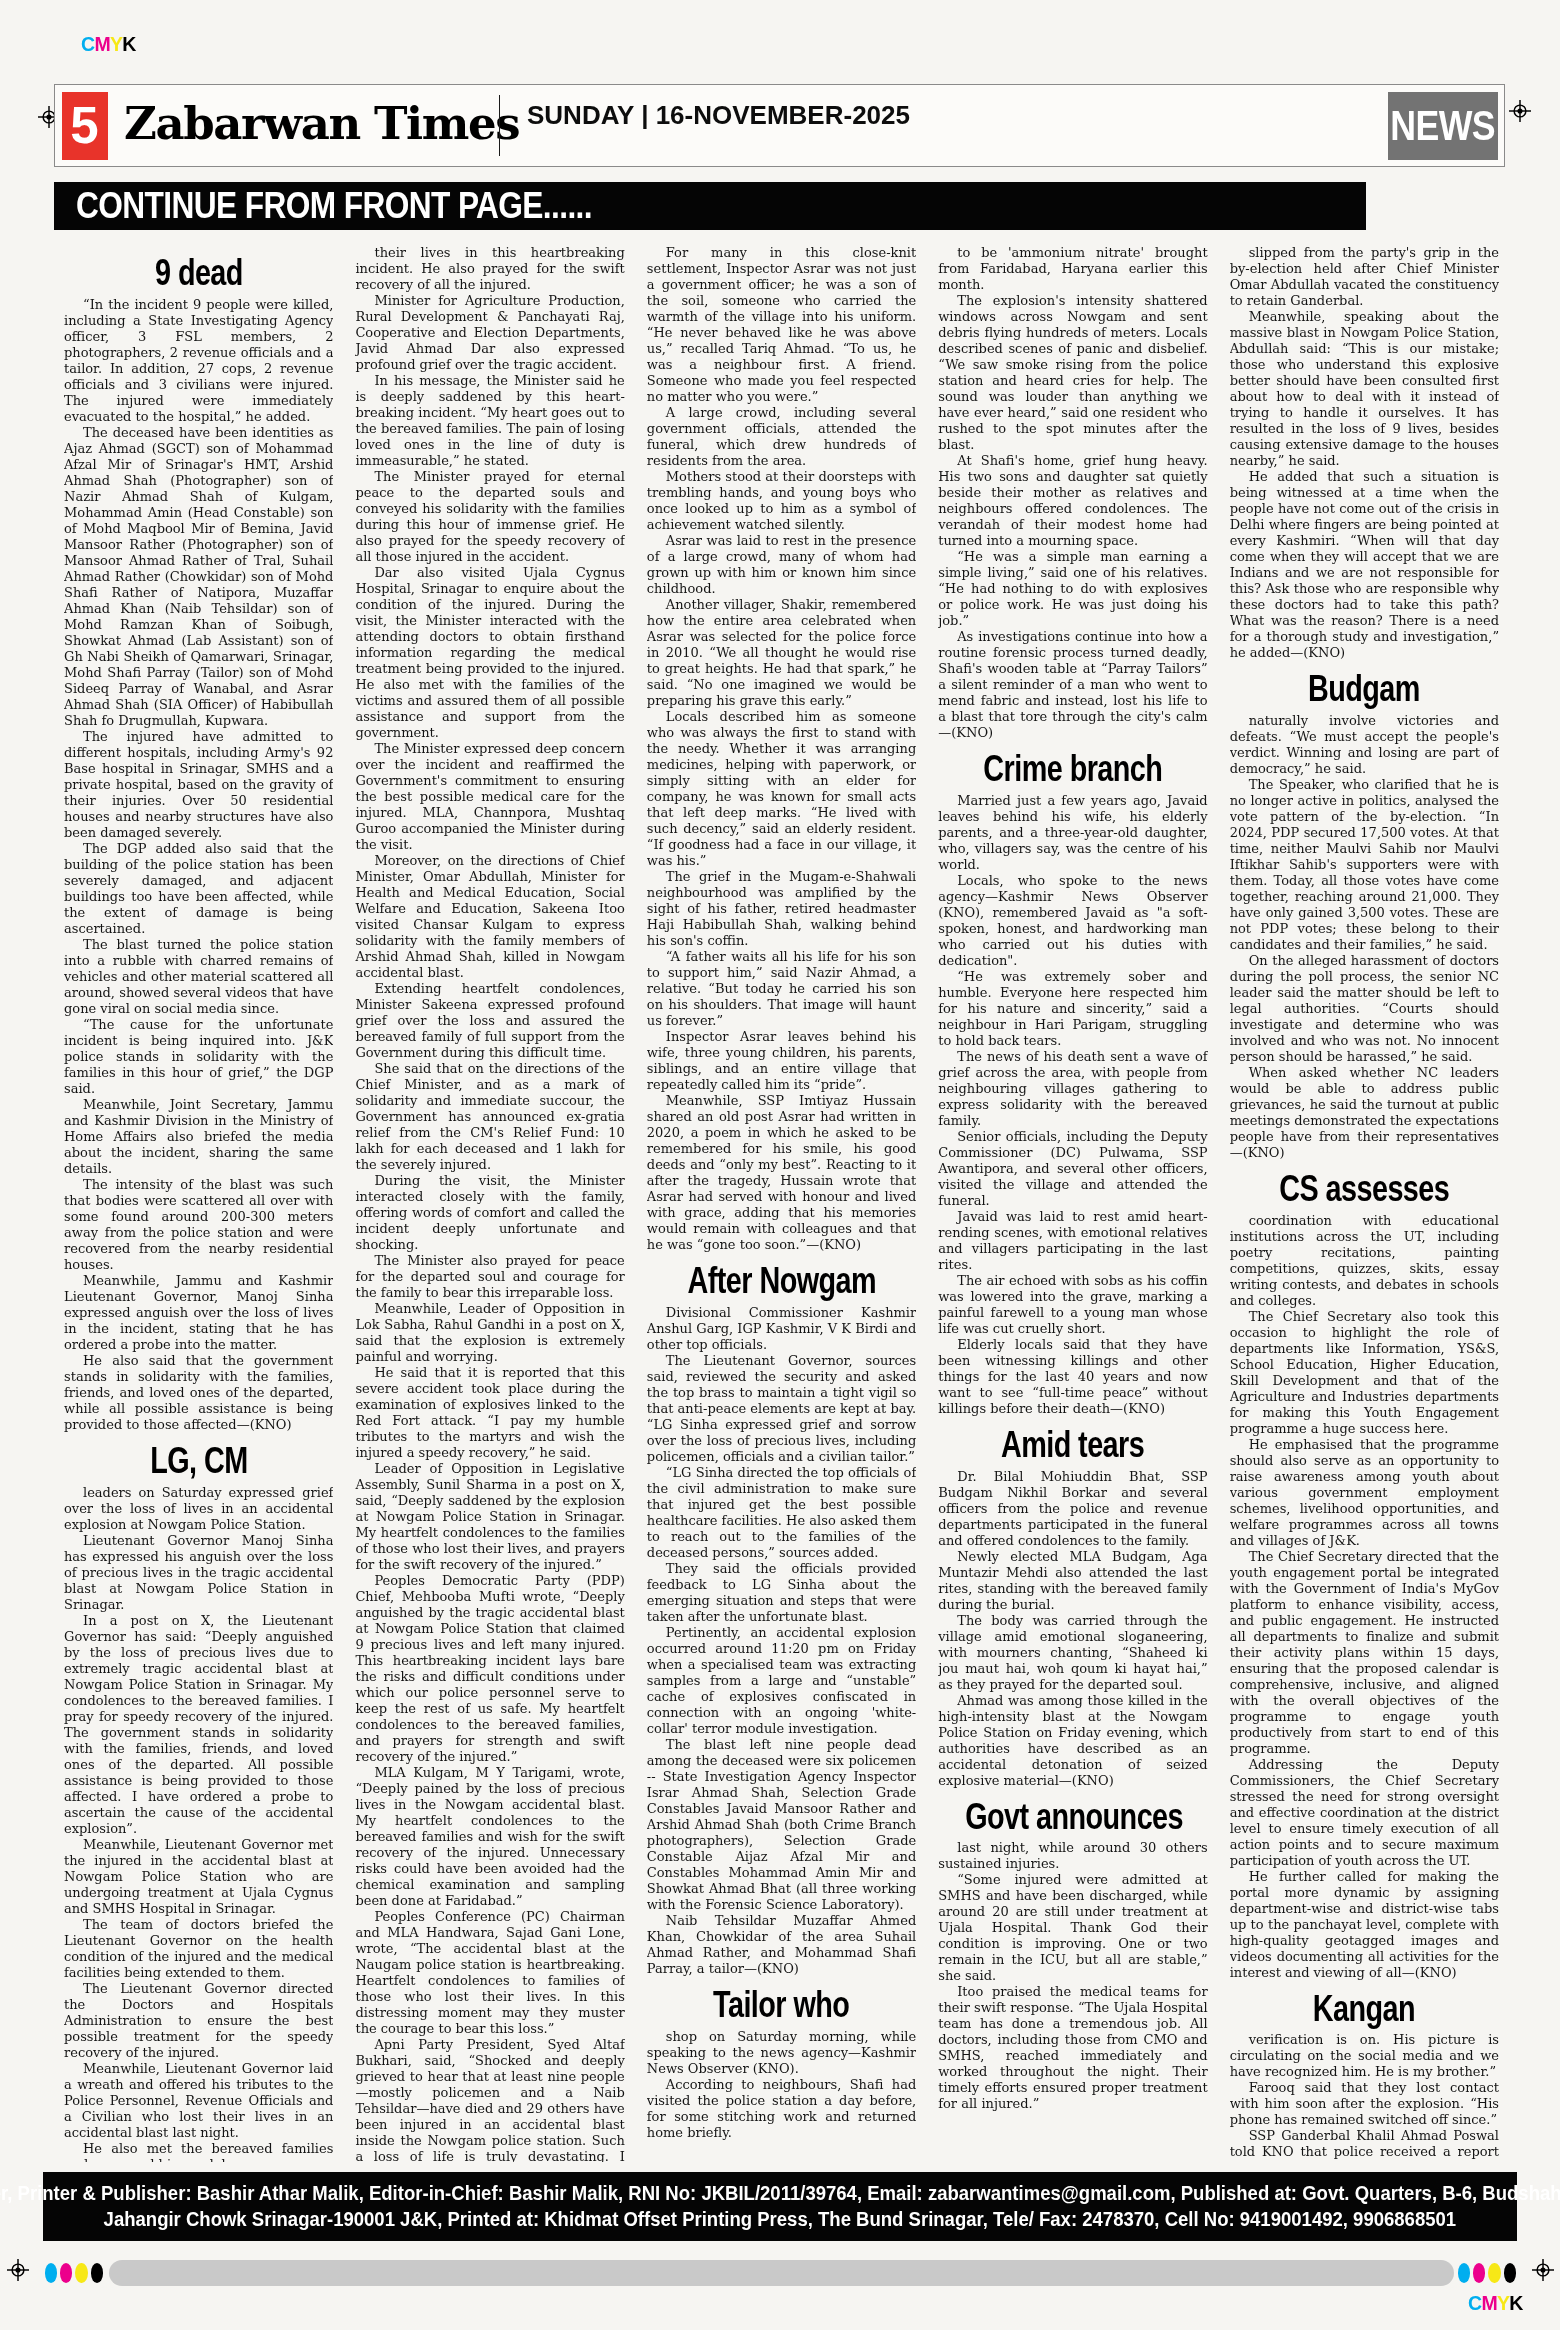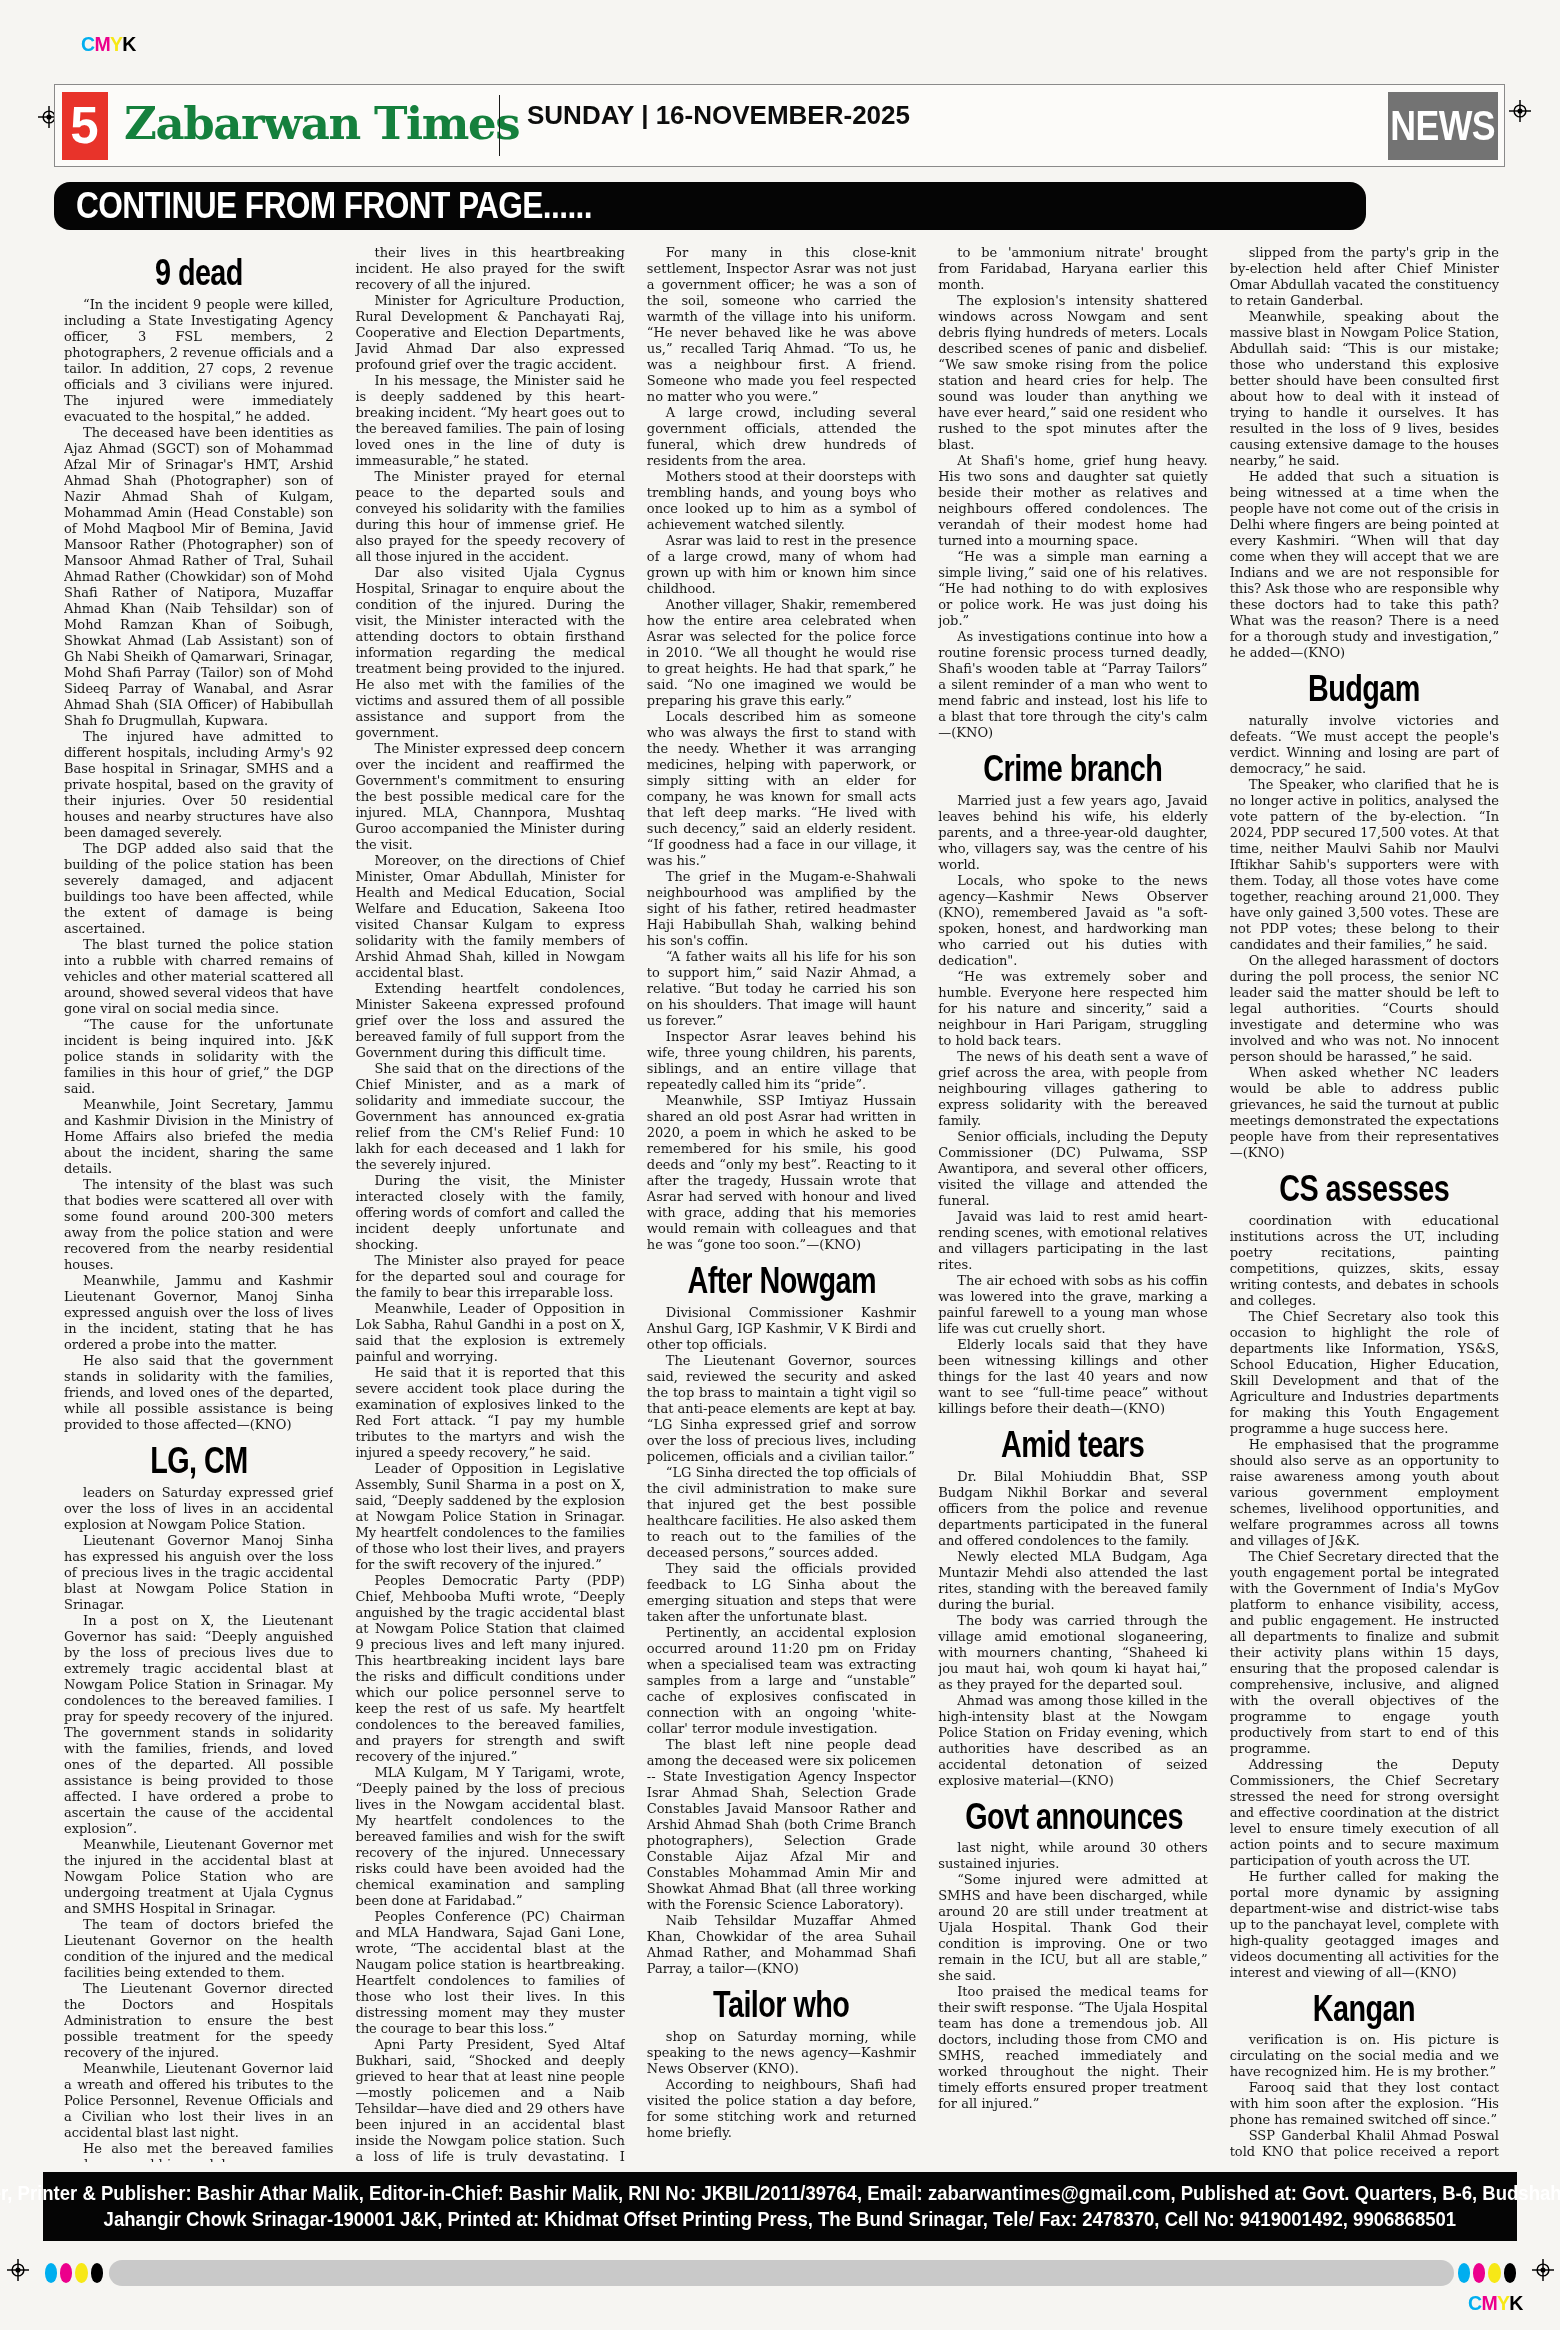--- a/index.html
+++ b/index.html
@@ -23,40 +23,40 @@
     background:#fcfbf9;border:0.7px solid #8a8a8a;box-sizing:border-box;
   }
   .edition-box{
     position:absolute;left:6.5px;top:6.5px;width:46px;height:68px;background:#e8332a;
     display:flex;align-items:center;justify-content:center;
     color:#fff;font-family:"Liberation Sans",sans-serif;font-weight:bold;font-size:51px;
   }
   .masthead-title{
     position:absolute;left:69px;top:10px;
     font-family:"DejaVu Serif",serif;font-weight:bold;font-size:45px;line-height:58px;
-    letter-spacing:-1.4px;color:#15803d;white-space:nowrap;
+    letter-spacing:-1.4px;color:#000000;white-space:nowrap;
   }
   .masthead-divider{position:absolute;left:444px;top:10px;width:1.4px;height:61px;background:#1a1a1a;}
   .date-line{
     position:absolute;left:472px;top:15px;
     font-family:"Liberation Sans",sans-serif;font-weight:bold;font-size:26px;
     letter-spacing:0px;color:#0d0d0d;white-space:nowrap;
   }
   .news-box{
     position:absolute;right:6.5px;top:6.5px;width:110px;height:68px;background:#737373;
     display:flex;align-items:center;justify-content:center;
   }
   .news-label{
     color:#fff;font-family:"Liberation Sans",sans-serif;font-weight:bold;font-size:42px;
     transform:scaleX(0.85);letter-spacing:-0.7px;
   }
   
   .banner{
     position:absolute;left:54px;top:182px;width:1312px;height:48px;background:#050505;
-    display:flex;align-items:center;padding-left:22px;box-sizing:border-box;border-radius:16px;
+    display:flex;align-items:center;padding-left:22px;box-sizing:border-box;
   }
   .banner-text{
     color:#fff;font-family:"Liberation Sans",sans-serif;font-weight:bold;font-size:36px;
     transform:scaleX(0.88);transform-origin:left center;letter-spacing:-0.7px;white-space:nowrap;
   }
   
   .columns{
     position:absolute;left:64px;top:245px;width:1435px;height:1917px;
     display:flex;gap:22px;overflow:hidden;
   }

